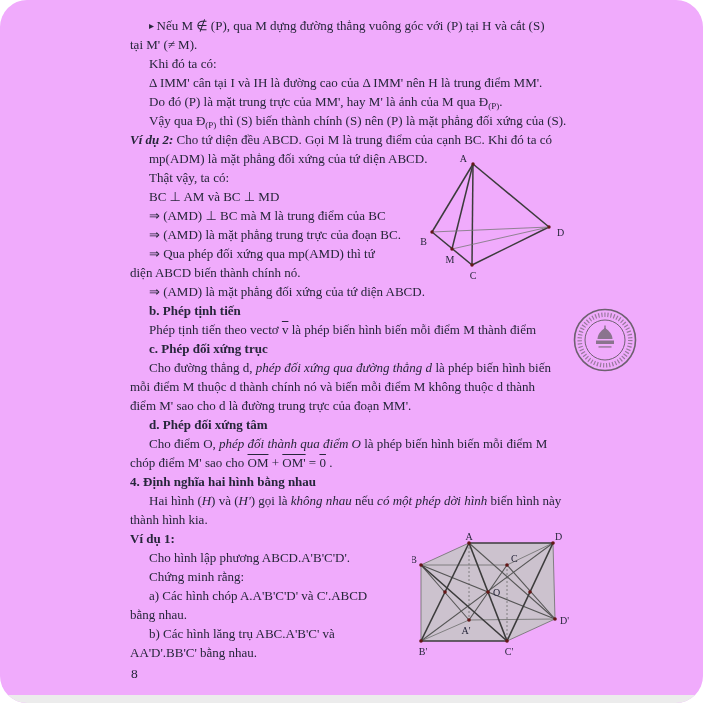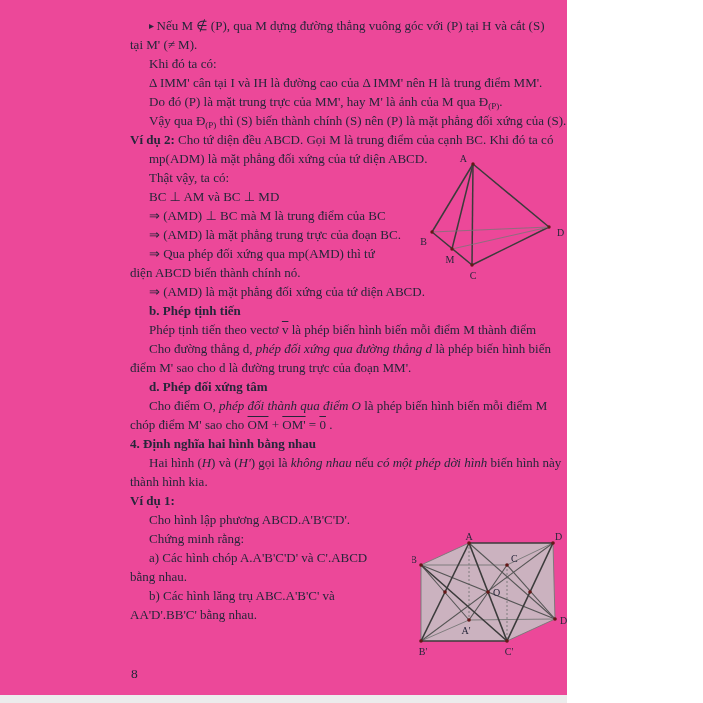--- a/index.html
+++ b/index.html
@@ -1,22 +1,22 @@
 <!DOCTYPE html>
 <html><head>
 <meta charset="utf-8">
 <style>
   html,body{margin:0;padding:0;background:#ffffff;}
-  .photo{position:relative;width:567px;height:703px;background:#ec4899;overflow:hidden;
-         font-family:"Liberation Serif",serif;color:#26263a;}
+  .photo{position:relative;width:703px;height:703px;background:#f0abfc;overflow:hidden;
+         font-family:"Liberation Serif",serif;color:#26263a;border-radius:27px;}
   .content{position:absolute;left:130px;top:16px;width:452px;}
   .line{height:19px;line-height:19px;font-size:13px;white-space:nowrap;}
   .line.ind{padding-left:19px;}
   .head{font-weight:bold;}
-  .bi{font-weight:bold;}
+  .bi{font-weight:bold;font-style:italic;}
   .it{font-style:italic;}
   .ov{text-decoration:overline;}
   .sub{font-size:9px;vertical-align:-3px;}
   .sub.it{font-style:italic;}
   .bullet{font-size:10px;vertical-align:1px;}
   .fig{position:absolute;}
   .fig-tetra{left:413px;top:152px;}
   .fig-cube{left:412px;top:531px;}
   .stamp{position:absolute;left:571px;top:306px;opacity:.8;}
   .page-number{position:absolute;left:131px;top:666px;font-size:13.5px;}
@@ -39,21 +39,23 @@
       <div class="line ind"><span>mp(ADM) là mặt phẳng đối xứng của tứ diện ABCD.</span></div>
       <div class="line ind"><span>Thật vậy, ta có:</span></div>
       <div class="line ind"><span>BC ⊥ AM và BC ⊥ MD</span></div>
       <div class="line ind"><span>⇒ (AMD) ⊥ BC mà M là trung điểm của BC</span></div>
       <div class="line ind"><span>⇒ (AMD) là mặt phẳng trung trực của đoạn BC.</span></div>
       <div class="line ind"><span>⇒ Qua phép đối xứng qua mp(AMD) thì tứ</span></div>
       <div class="line"><span>diện ABCD biến thành chính nó.</span></div>
       <div class="line ind"><span>⇒ (AMD) là mặt phẳng đối xứng của tứ diện ABCD.</span></div>
       <div class="line ind head"><span>b. Phép tịnh tiến</span></div>
       <div class="line ind"><span>Phép tịnh tiến theo vectơ </span><span class="ov">v</span><span> là phép biến hình biến mỗi điểm M thành điểm</span></div>
+      <div class="line ind head"><span>c. Phép đối xứng trục</span></div>
       <div class="line ind"><span>Cho đường thẳng d, </span><span class="it">phép đối xứng qua đường thẳng d</span><span> là phép biến hình biến</span></div>
+      <div class="line"><span>mỗi điểm M thuộc d thành chính nó và biến mỗi điểm M không thuộc d thành</span></div>
       <div class="line"><span>điểm M' sao cho d là đường trung trực của đoạn MM'.</span></div>
       <div class="line ind head"><span>d. Phép đối xứng tâm</span></div>
       <div class="line ind"><span>Cho điểm O, </span><span class="it">phép đối thành qua điểm O</span><span> là phép biến hình biến mỗi điểm M</span></div>
       <div class="line"><span>chóp điểm M' sao cho </span><span class="ov">OM</span><span> + </span><span class="ov">OM'</span><span> = </span><span class="ov">0</span><span> .</span></div>
       <div class="line head"><span>4. Định nghĩa hai hình bằng nhau</span></div>
       <div class="line ind"><span>Hai hình (</span><span class="it">H</span><span>) và (</span><span class="it">H'</span><span>) gọi là </span><span class="it">không nhau</span><span> nếu </span><span class="it">có một phép dời hình</span><span> biến hình này</span></div>
       <div class="line"><span>thành hình kia.</span></div>
       <div class="line head"><span>Ví dụ 1:</span></div>
       <div class="line ind"><span>Cho hình lập phương ABCD.A'B'C'D'.</span></div>
       <div class="line ind"><span>Chứng minh rằng:</span></div>

